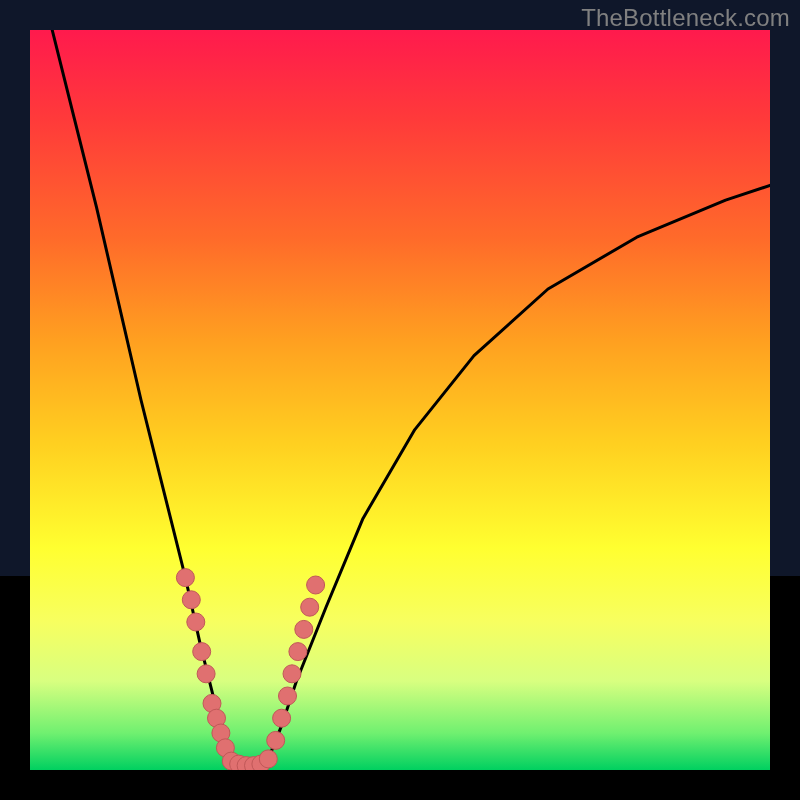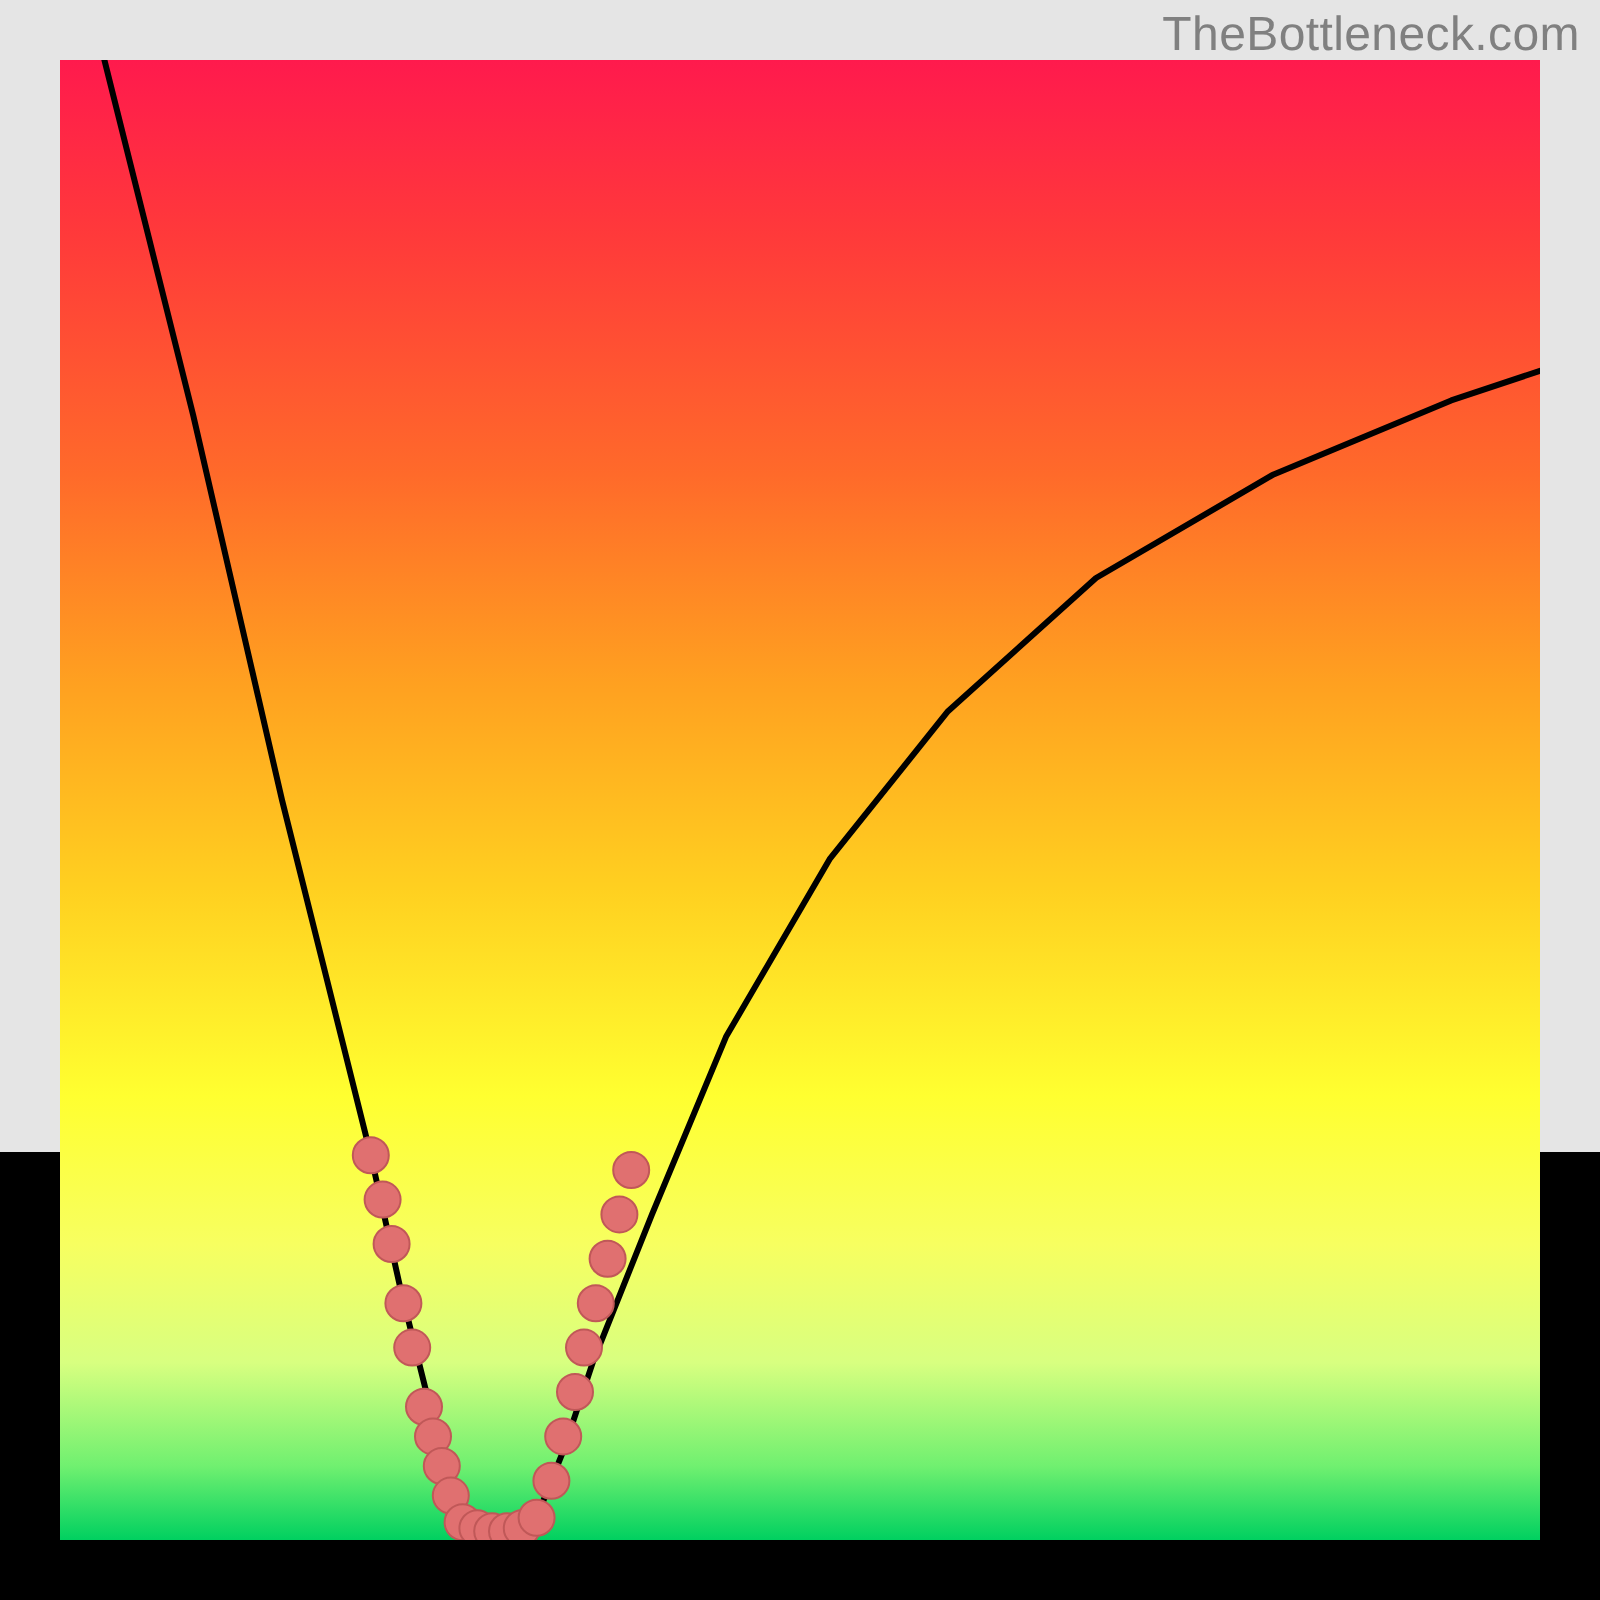--- a/index.html
+++ b/index.html
@@ -10,21 +10,21 @@
     overflow: hidden;
     background: #000;
     font-family: Arial, Helvetica, sans-serif;
   }
   .frame {
     position: absolute;
     top: 0;
     left: 0;
     width: 800px;
     height: 576px;
-    background: #e5e5e5;
+    background: #0f172a;
   }
   .plot {
     position: absolute;
     top: 30px;
     left: 30px;
     width: 740px;
     height: 740px;
     background: linear-gradient(
       to bottom,
       #ff1a4d 0%,

